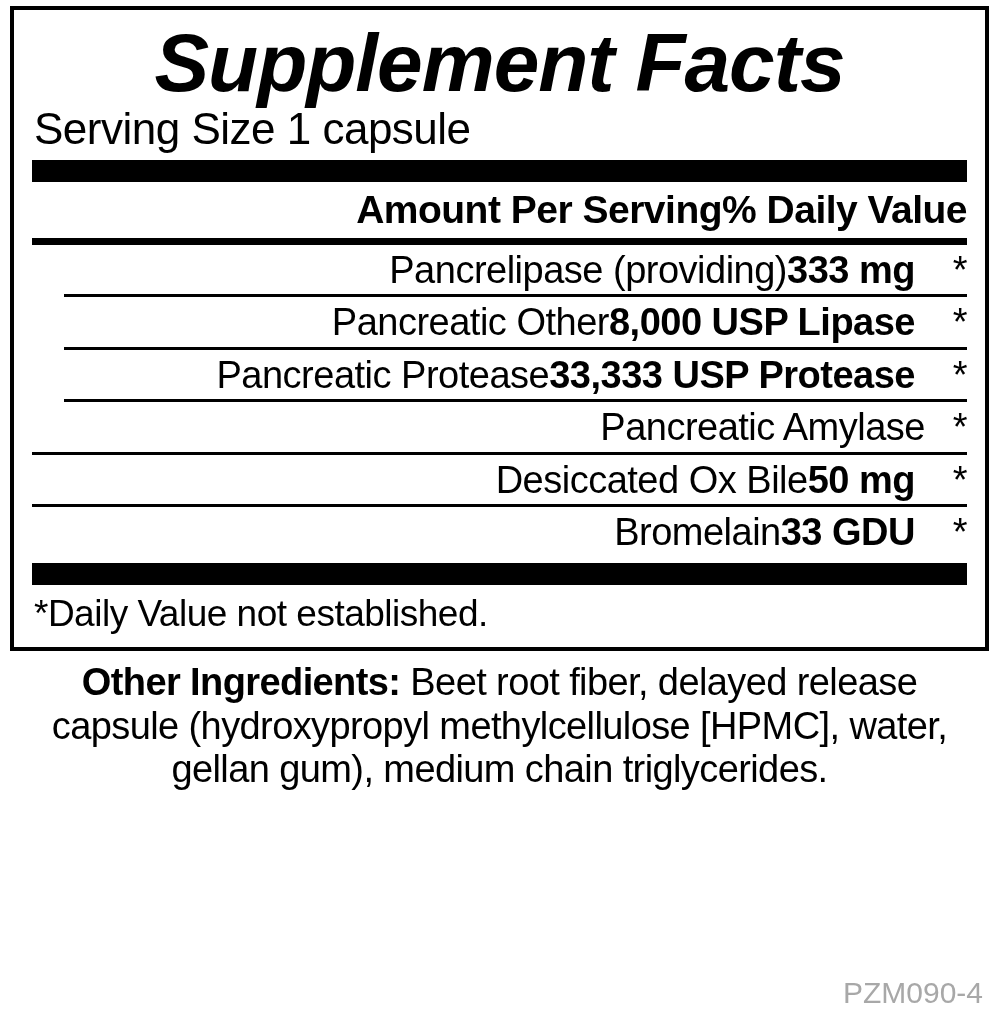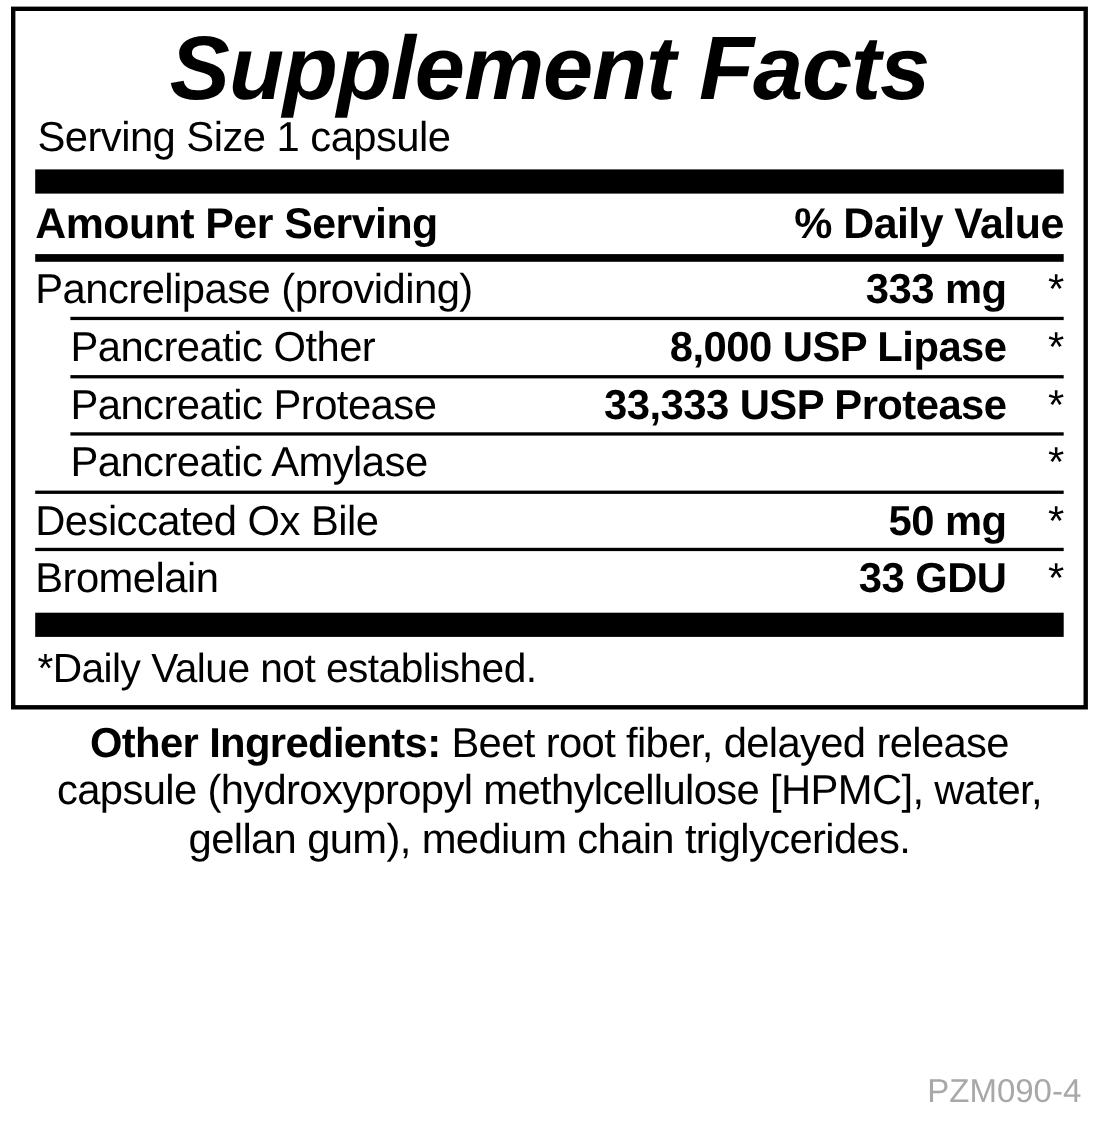--- a/index.html
+++ b/index.html
@@ -37,21 +37,21 @@
     font-size: 82px;
     line-height: 0.95;
     letter-spacing: -1px;
     text-align: center;
     margin: 6px 0 4px 0;
     white-space: nowrap;
     font-style: italic;
   }
 
   .serving-size {
-    font-size: 38px;
+    font-size: 44px;
     line-height: 1.05;
     margin: 4px 0 8px 2px;
     letter-spacing: -0.5px;
   }
 
   .rule-thick {
     height: 22px;
     background: #000;
     margin: 6px 0 0 0;
   }
@@ -79,21 +79,21 @@
     letter-spacing: -0.5px;
     line-height: 1.12;
   }
   .row.header {
     font-weight: bold;
     font-size: 39px;
     padding: 6px 0 6px 0;
   }
   .row .name {
     flex: 1 1 auto;
-    text-align: left;
+    text-align: right;
     white-space: nowrap;
   }
   .row .amount {
     flex: 0 0 auto;
     text-align: right;
     white-space: nowrap;
     padding-right: 10px;
     font-weight: bold;
   }
   .row .dv {

